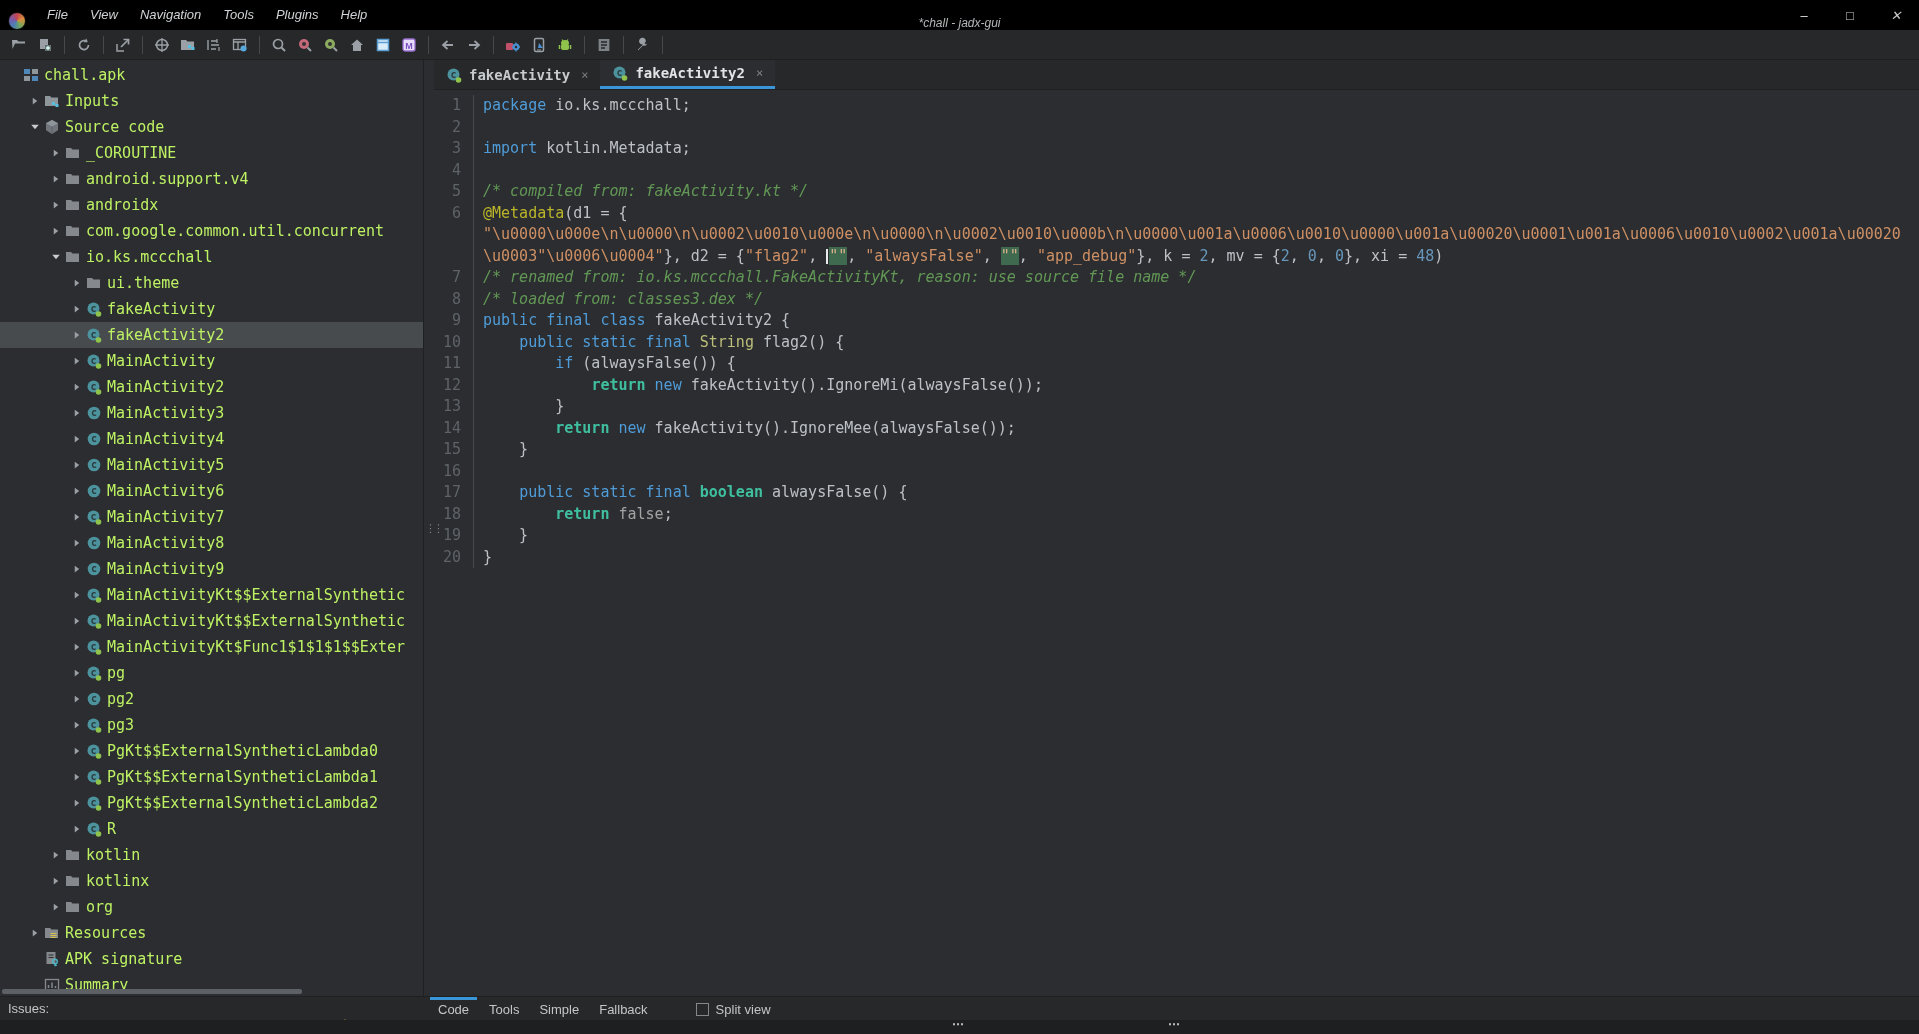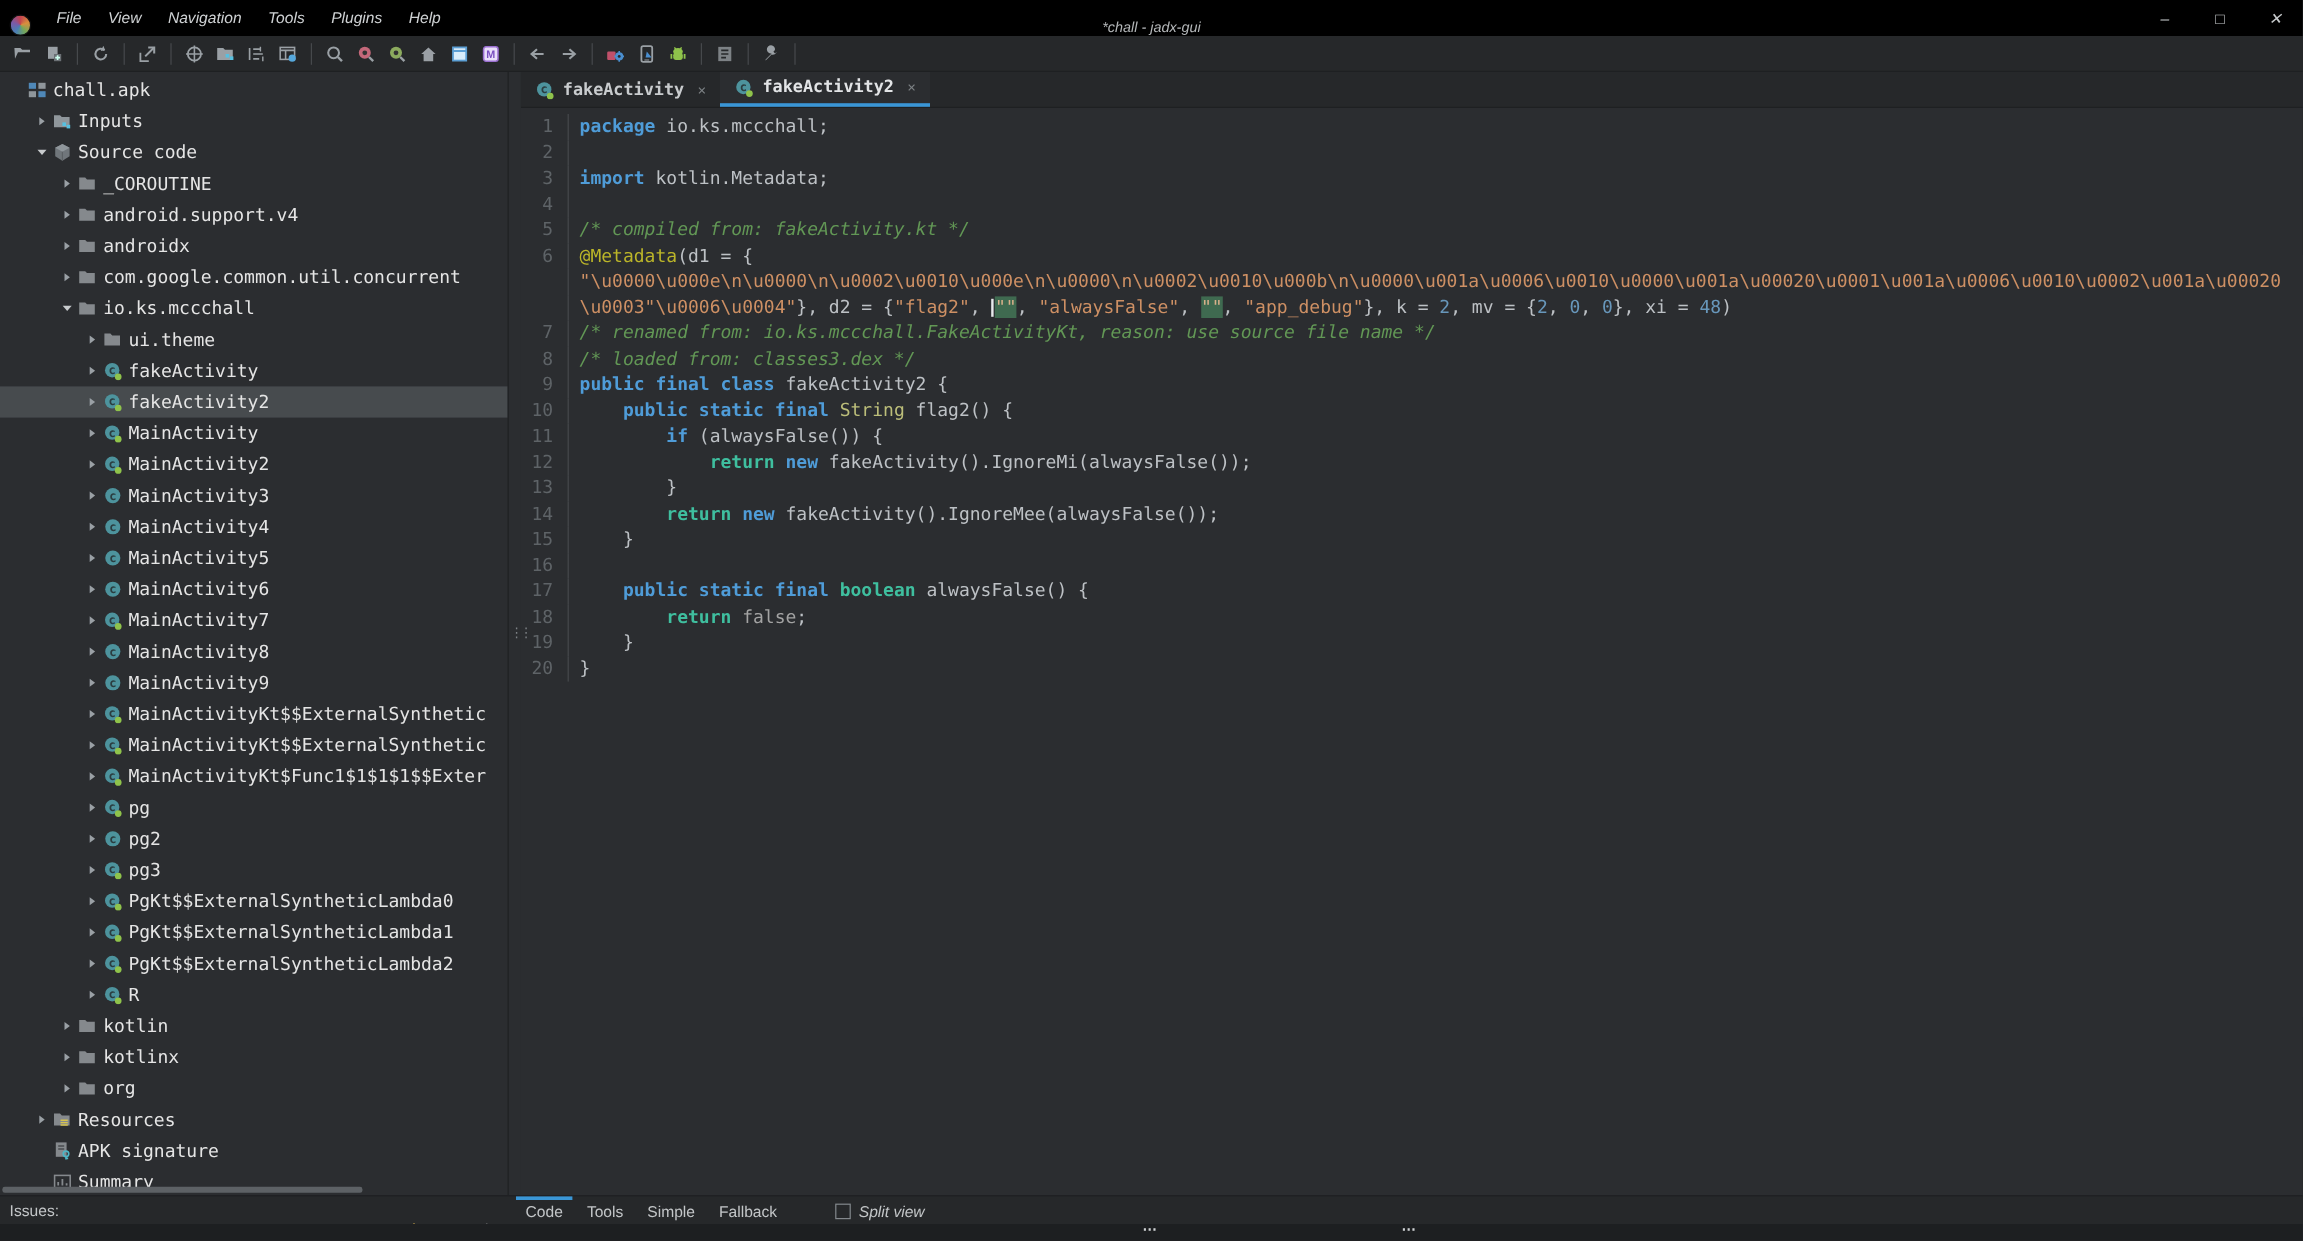--- a/index.html
+++ b/index.html
@@ -22,21 +22,21 @@
   .tbtn svg { display:block; }
   .tsep { width:1px; height:18px; background:#46494c; margin:0 6px; display:inline-block; }
 
   
   .main { flex:1; display:flex; min-height:0; }
 
   
   .sidebar { width:424px; background:#2b2d30; border-right:1px solid #1e2022; position:relative; overflow:hidden; flex-shrink:0; }
   .tree { padding-top:2px; }
   .trow { height:26px; display:flex; align-items:center; font-family:"DejaVu Sans Mono", monospace;
-          font-size:15px; color:#e5e5e5; white-space:nowrap; overflow:hidden; cursor:default;text-align:center; }
+          font-size:15px; color:#bef264; white-space:nowrap; overflow:hidden; cursor:default;text-align:center; }
   .trow.selected { background:#474b4e; }
   .tarrow { width:16px; height:16px; flex-shrink:0; display:flex; align-items:center; justify-content:center; }
   .ticn { width:18px; height:16px; flex-shrink:0; display:flex; align-items:center; justify-content:center; margin-right:4px; }
   .hscroll { position:absolute; bottom:2px; left:2px; height:5px; width:300px; background:#5d6165; border-radius:2px; }
 
   
   .splitter { width:10px; background:#2b2d30; position:relative; flex-shrink:0; }
   .split-handle { position:absolute; top:50%; left:1px; transform:translateY(-50%); color:#7e8286; font-size:11px;
                   letter-spacing:-3px; line-height:9px; }
 
@@ -45,21 +45,21 @@
   .tabbar { height:30px; background:#26282a; display:flex; border-bottom:1px solid #1e2022; flex-shrink:0; }
   .tab { display:flex; align-items:center; gap:7px; padding:0 12px; font-family:"DejaVu Sans Mono", monospace;
          font-size:14px; font-weight:bold; color:#c9ccce; position:relative; cursor:default; }
   .tab.active { background:#2b2d30; border-bottom:3px solid #3a96d6; color:#e2e4e6; }
   .tab .close { color:#7c8184; font-size:12px; font-weight:normal; margin-left:4px; }
   .code { flex:1; overflow:hidden; padding-top:5px; font-family:"DejaVu Sans Mono", monospace; font-size:15px;
           line-height:21.5px; white-space:pre; }
   .crow { display:flex; height:21.5px; }
   .ln { width:40px; flex-shrink:0; text-align:right; padding-right:12px; color:#5e6367; border-right:1px solid #46494c;
         margin-right:9px; }
-  .tk-kw  { color:#4f9cd8; font-weight:bold; }
+  .tk-kw  { color:#4f9cd8; font-weight:normal; }
   .tk-kw2 { color:#3fbf9f; font-weight:bold; }
   .tk-str { color:#ce9064; }
   .tk-strhl { color:#d8b08a; background:#3f6a50; }
   .tk-cmt { color:#629755; font-style:italic; }
   .tk-ann { color:#bbb529; }
   .tk-num { color:#6897bb; }
   .tk-lit { color:#a3a3a3; }
   .tk-typ { color:#bcbe7a; }
   .tk-pln { color:#bdc1c5; }
   .caret { display:inline-block; width:2px; height:15px; background:#e8eaec; vertical-align:middle; margin-right:1px; }
@@ -68,21 +68,21 @@
   .statusbar { height:24px; background:#26282a; border-top:1px solid #1e2022; position:relative; flex-shrink:0;
                font-size:13px; color:#c3c6c8; }
   .issues { position:absolute; left:8px; top:4px; }
   .warnblock { position:absolute; left:338px; top:20px; display:flex; align-items:center; gap:6px; }
   .tri { width:0; height:0; border-left:7px solid transparent; border-right:7px solid transparent;
          border-bottom:12px solid #e3b84d; position:relative; }
   .tri::after { content:'!'; position:absolute; left:-2px; top:1px; color:#26282a; font-size:9px; font-weight:bold; }
   .viewtabs { position:absolute; left:436px; top:0; height:24px; display:flex; align-items:center; gap:28px; }
   .vt { position:relative; padding:0 2px; cursor:default; }
   .vt.active::before { content:''; position:absolute; left:-6px; right:-6px; top:-4.5px; height:3px; background:#3a96d6; }
-  .splitview { display:flex; align-items:center; gap:7px; margin-left:18px;font-style:italic; }
+  .splitview { display:flex; align-items:center; gap:7px; margin-left:18px; }
   .cbx { width:13px; height:13px; border:1px solid #83888c; background:transparent; display:inline-block; }
 
   
   .bottomstrip { height:14px; background:#1d1f21; position:relative; flex-shrink:0; }
   .dots { position:absolute; top:-3px; color:#cfd2d4; font-size:12px; font-weight:bold; letter-spacing:1px; }
 </style>
 </head>
 <body>
 
 <div class="window">

